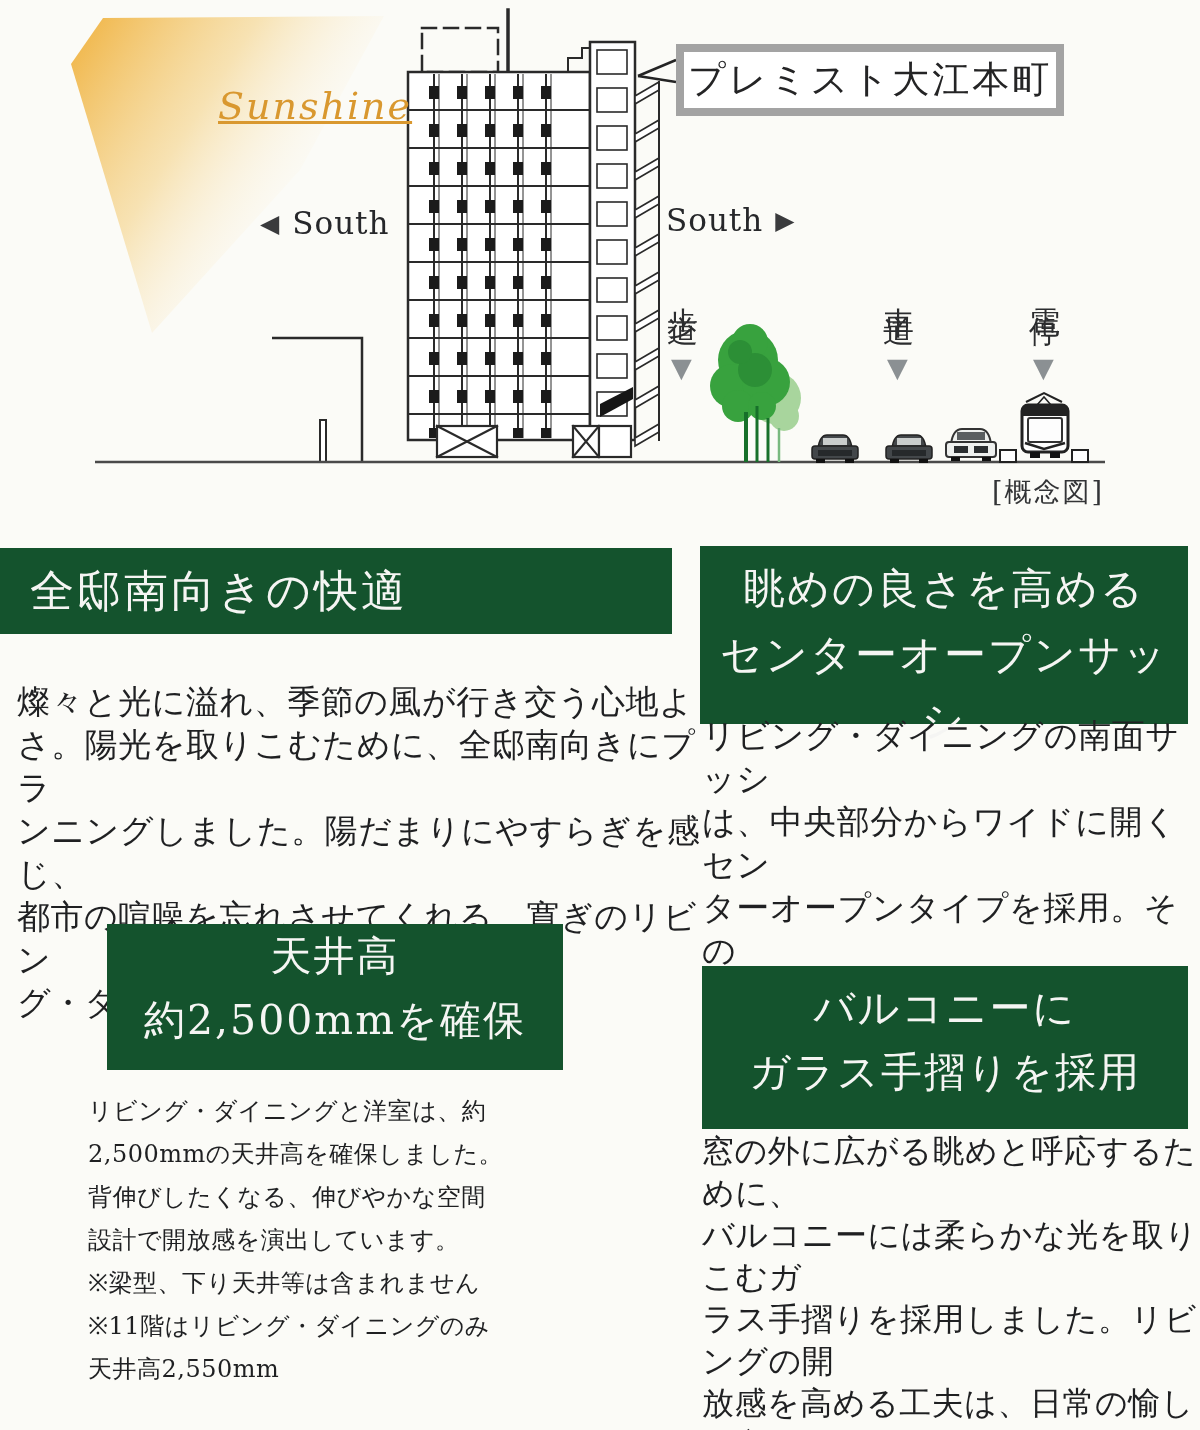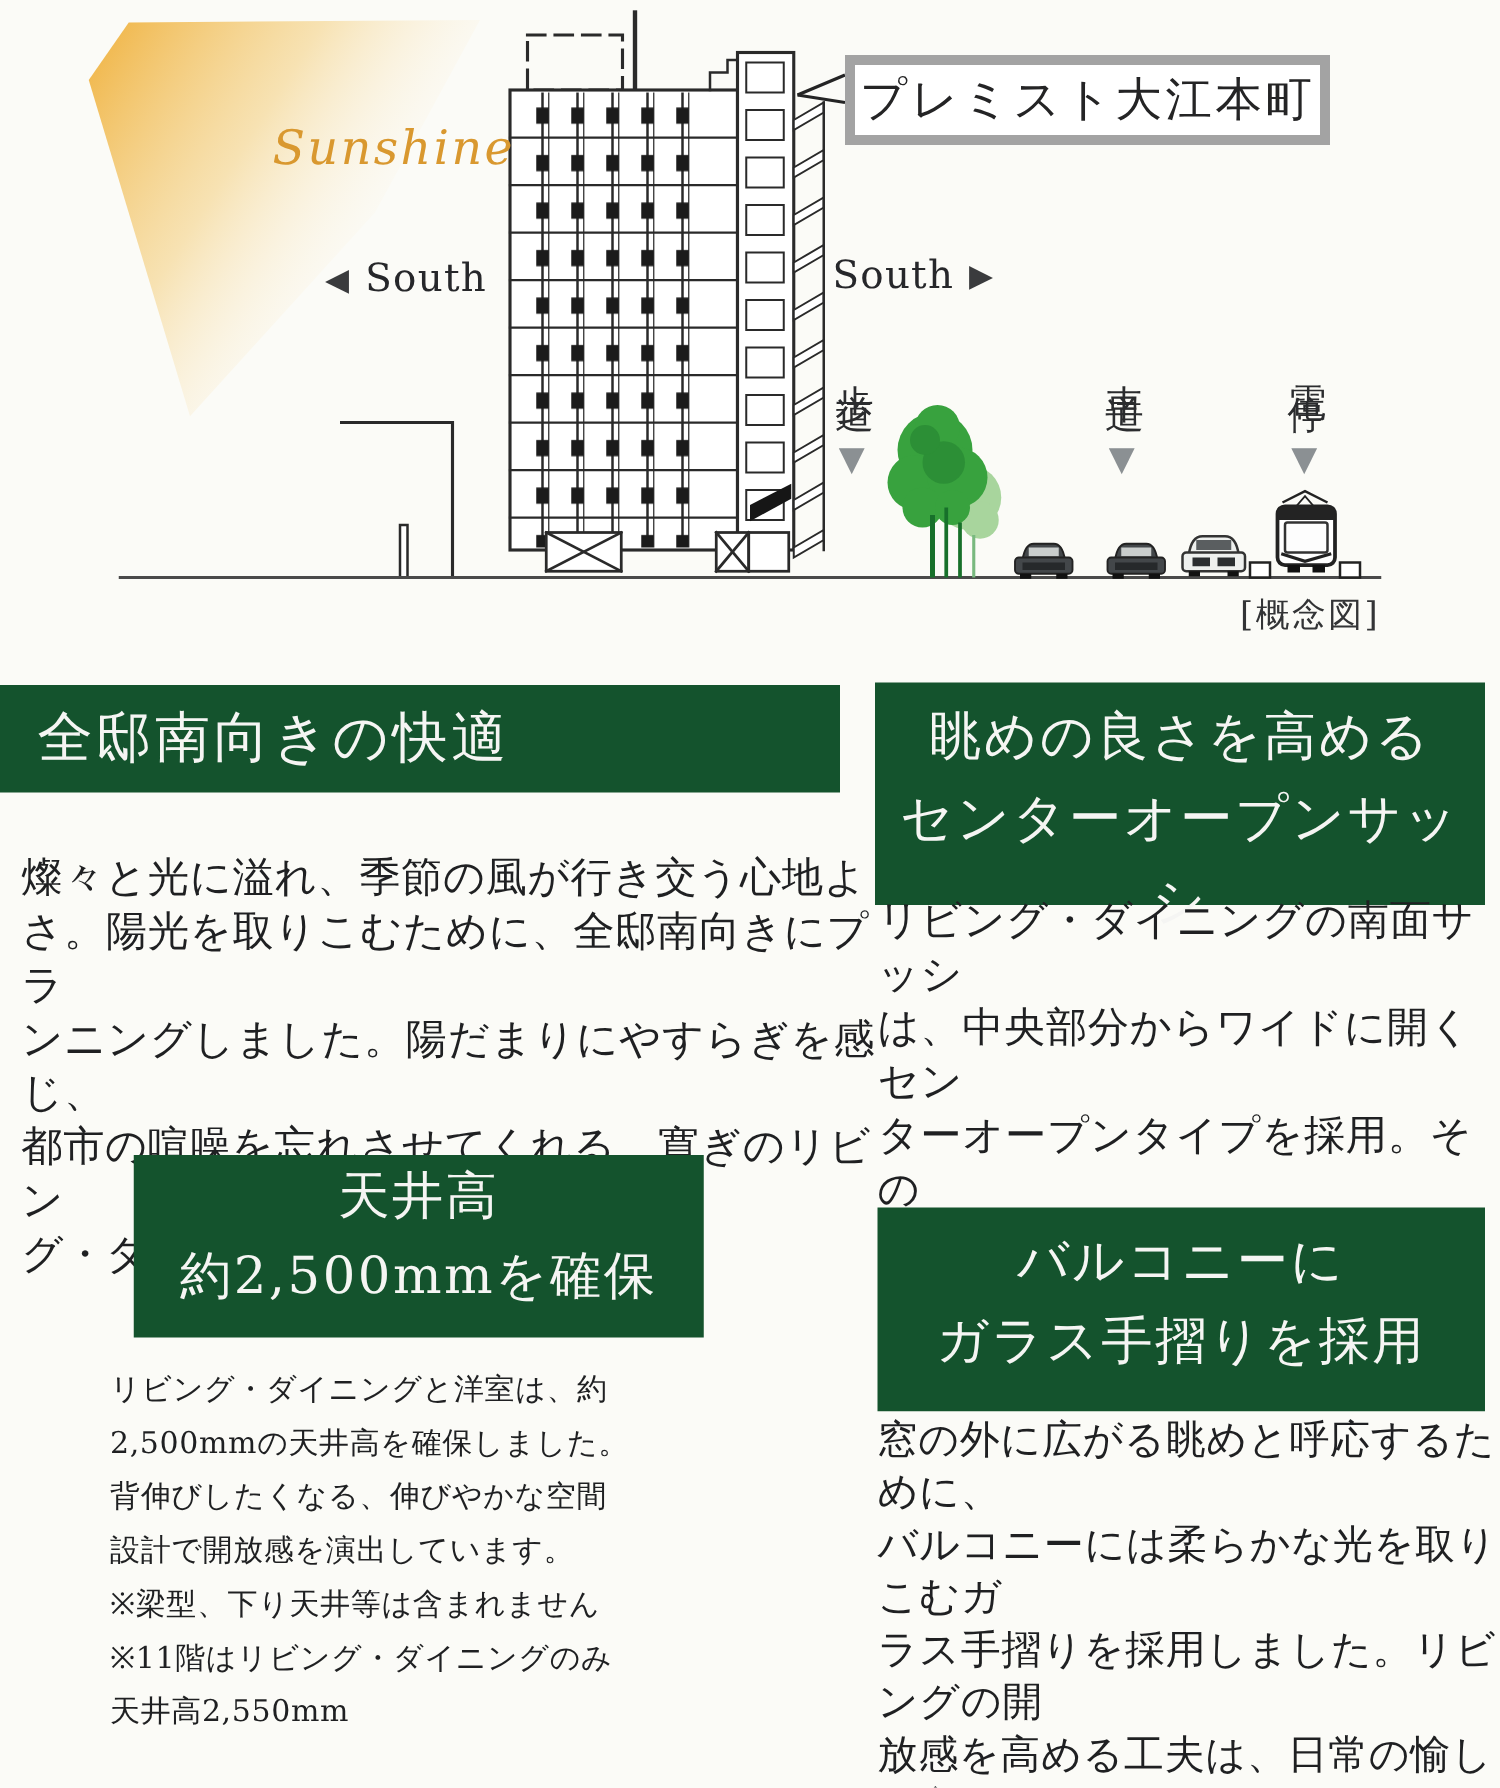--- a/index.html
+++ b/index.html
@@ -5,22 +5,22 @@
   html,body{margin:0;padding:0;}
   body{
     width:1200px;height:1430px;position:relative;overflow:hidden;
     background:#fbfbf7;
     font-family:"DejaVu Serif","Liberation Serif",serif;
     color:#202124;
   }
   .abs{position:absolute;}
   
   .sunshine{
-    left:218px;top:96px;
-    font-size:38px;font-style:italic;letter-spacing:2px;color:#d9982f;
+    left:218px;top:84px;
+    font-size:38px;font-style:italic;letter-spacing:2px;color:#d9982f;text-decoration:underline;
   }
   .dir-label{font-size:31px;color:#26272a;letter-spacing:1px;display:flex;align-items:center;gap:12px;}
   .dir-label .tri{font-size:25px;color:#3a3b3d;font-family:"DejaVu Sans","Liberation Sans",sans-serif;}
   .south{left:260px;top:205px;}
   .north{left:666px;top:202px;}
   .callout{
     left:676px;top:44px;
     border:8px solid #a3a3a3;background:rgba(255,255,255,.96);
     font-size:37px;letter-spacing:3px;color:#242425;
     padding:4px 4px;line-height:48px;white-space:nowrap;

